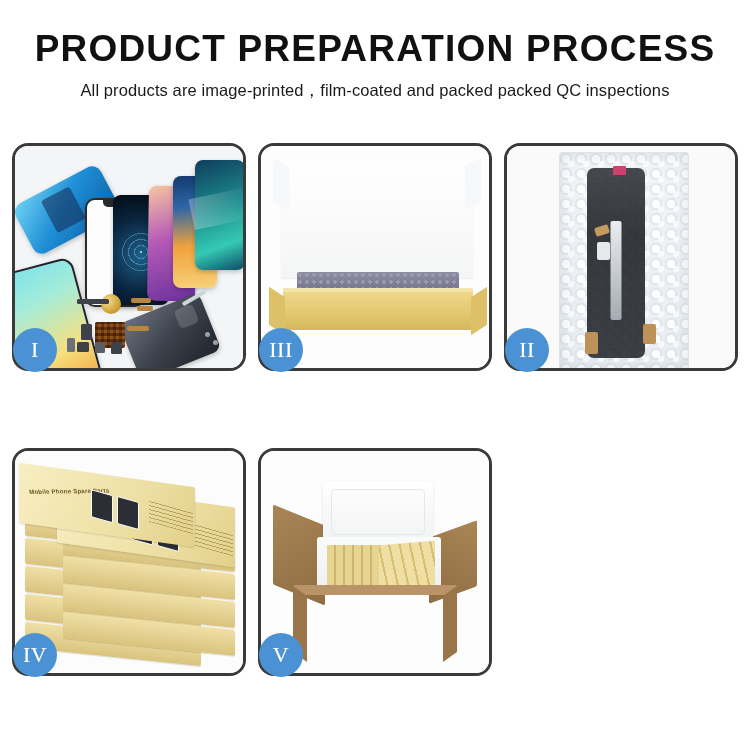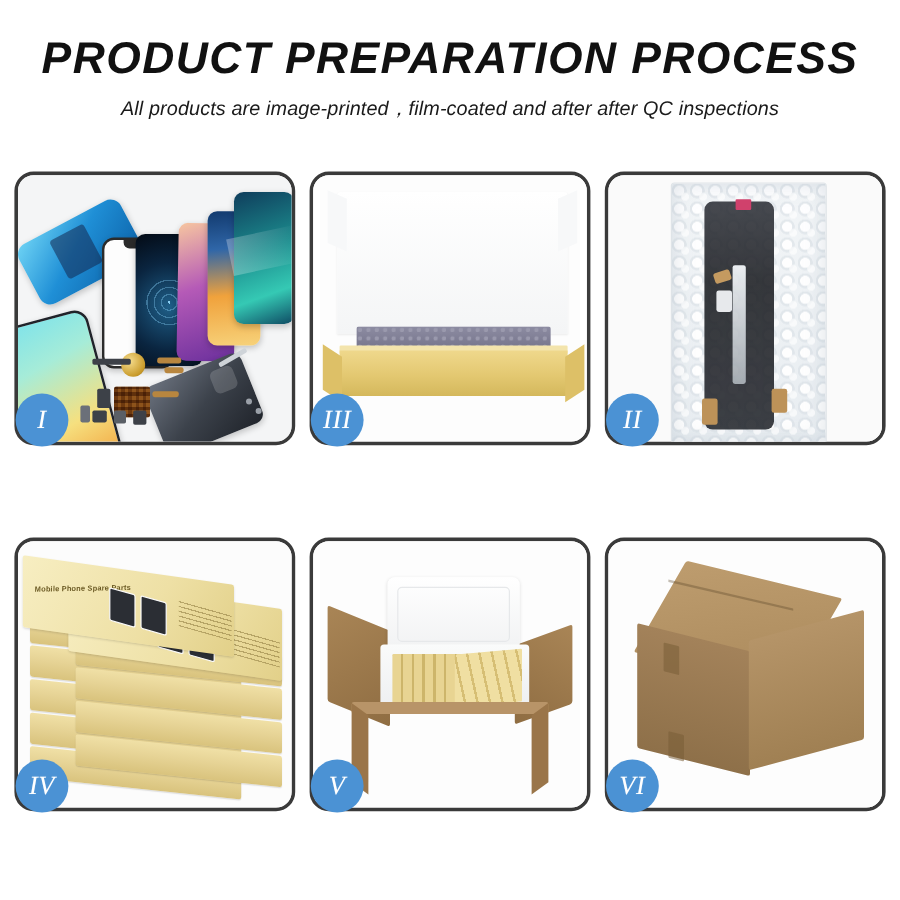--- a/index.html
+++ b/index.html
@@ -12,21 +12,20 @@
     height: 750px;
     font-family: "Liberation Sans", sans-serif;
     overflow: hidden;
     position: relative;
   }
   .page {
     width: 750px;
     height: 750px;
     position: relative;
     background: #ffffff;
-    font-style: italic;
   }
 
   
   .header {
     text-align: center;
     padding-top: 30px;
   }
   .title {
     font-family: "Liberation Sans", sans-serif;
     font-size: 37px;
@@ -423,21 +422,21 @@
     position:absolute; background: rgba(120,92,54,.55); border-radius:1px;
   }
 </style>
 </head>
 <body>
 
 <div class="page">
 
   <div class="header">
     <h1 class="title">PRODUCT PREPARATION PROCESS</h1>
-    <p class="subtitle">All products are image-printed，film-coated and after after QC inspections</p>
+    <p class="subtitle">All products are image-printed，film-coated and packed packed QC inspections</p>
   </div>
 
   <div class="grid">
 
     <div class="panel">
       <div class="panel-inner p1">
         <div class="ph ph-blue"></div>
         <div class="ph ph-white"></div>
         <div class="ph ph-dark">
             <span class="web"></span>
@@ -529,26 +528,15 @@
         <div class="foam-lid"></div>
         <div class="foam-body"></div>
         <div class="boxes-in"></div>
         <div class="boxes-in2"></div>
         <div class="carton-rim"></div>
         <div class="carton-body"></div>
       </div>
       <div class="badge">V</div>
     </div>
 
-    <div class="panel">
-      <div class="panel-inner p6">
-        <div class="c6-top"></div>
-        <div class="c6-left"></div>
-        <div class="c6-right"></div>
-        <div class="c6-seam" style="left:50px;top:44px;width:104px;height:2px;transform:skewY(13deg);"></div>
-        <div class="c6-tape" style="left:46px;top:86px;width:13px;height:24px;transform:skewY(14deg);"></div>
-        <div class="c6-tape" style="left:50px;top:160px;width:13px;height:22px;transform:skewY(14deg);"></div>
-      </div>
-      <div class="badge">VI</div>
-    </div>
 
   </div>
 </div>
 
 </body></html>

